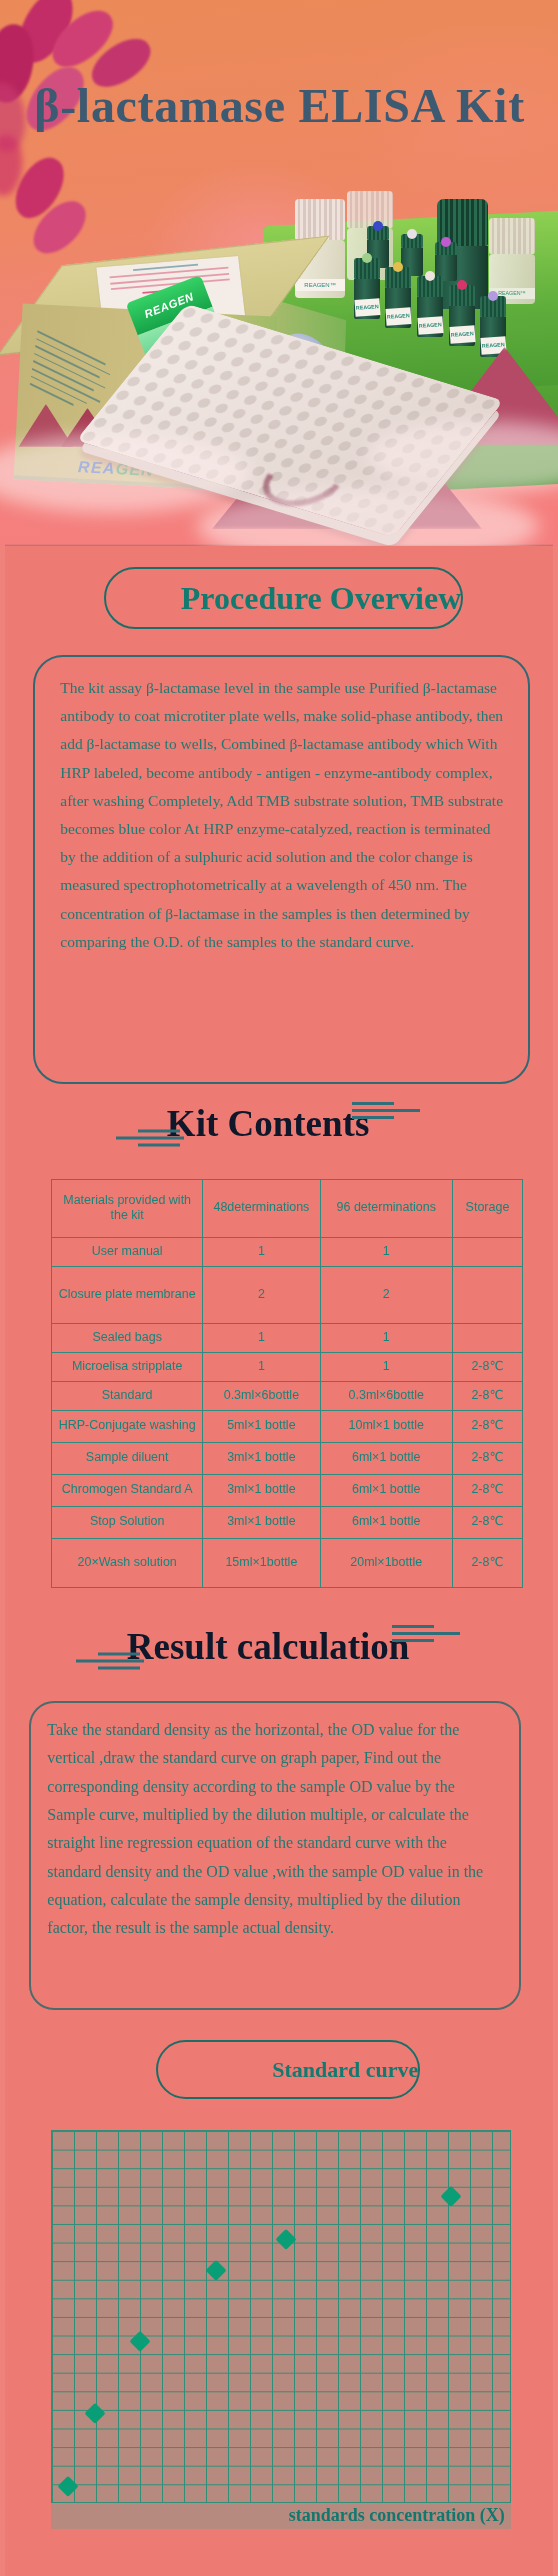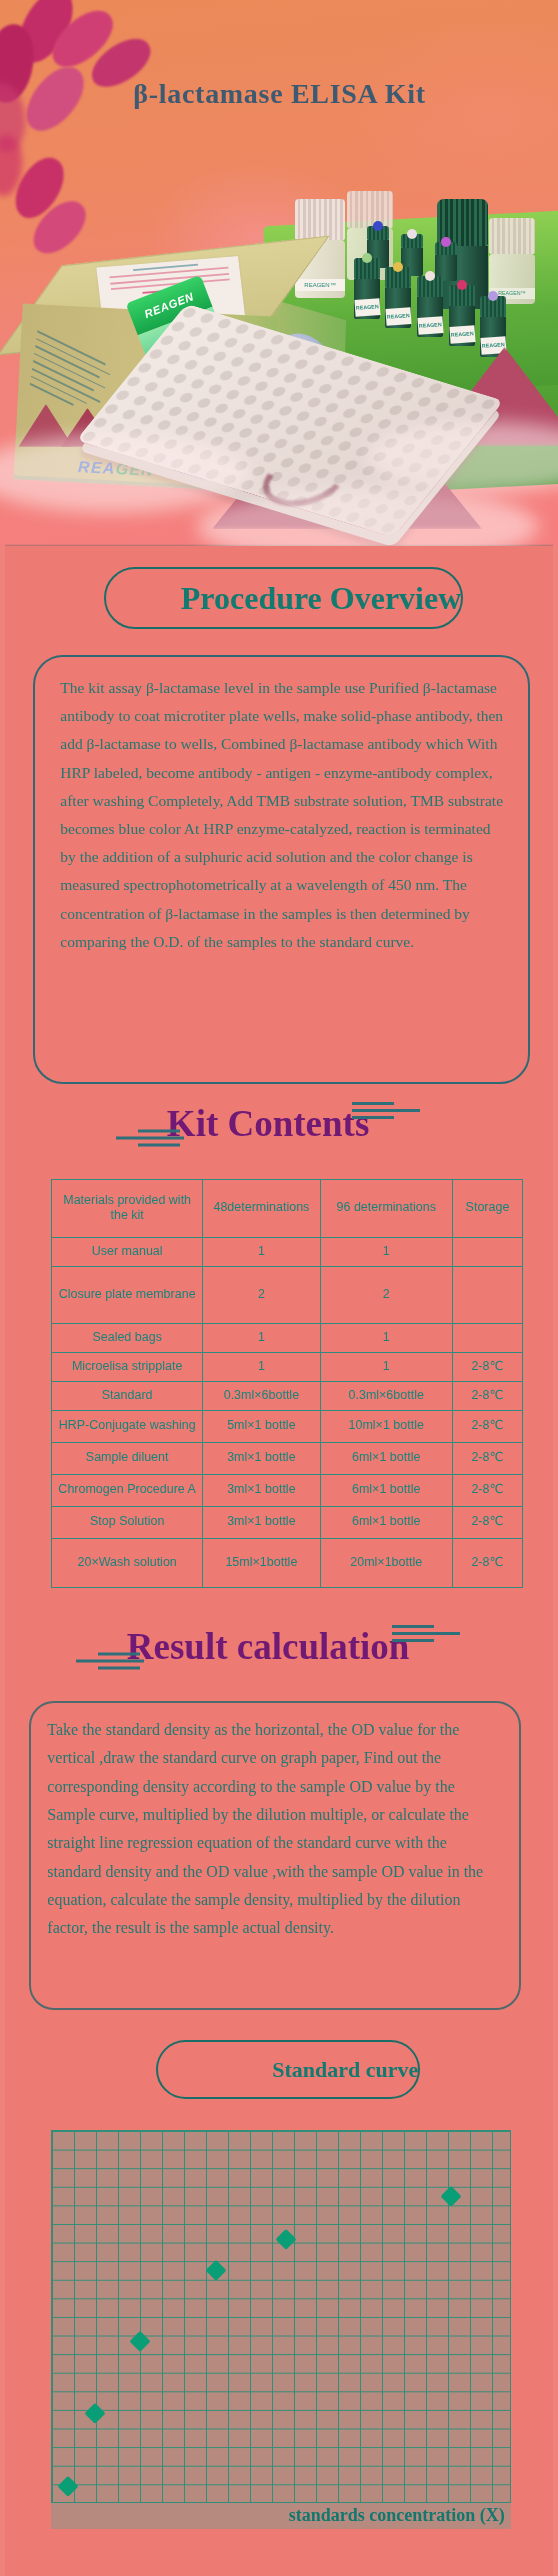--- a/index.html
+++ b/index.html
@@ -5,21 +5,21 @@
   html,body{margin:0;padding:0;background:#f0827c;}
   .page{position:relative;width:559px;height:2576px;overflow:hidden;background:#f0827c;
         font-family:"Liberation Serif","DejaVu Serif",serif;}
   
   .hero{position:absolute;left:0;top:0;width:559px;height:546px;overflow:hidden;
     background:
       radial-gradient(158px 112px at 46% 44%, rgba(247,150,158,.55), transparent 70%),
       radial-gradient(210px 145px at 88% 22%, rgba(245,140,118,.45), transparent 70%),
       linear-gradient(175deg,#eb8a58 0%,#ee8764 38%,#f1837b 62%,#f67e7e 100%);}
   .hero-title{position:absolute;left:0;top:78px;width:100%;text-align:center;
-      font-size:28px;font-weight:bold;color:#3c5a72;letter-spacing:0.7px;}
+      font-size:48px;font-weight:bold;color:#3c5a72;letter-spacing:0.7px;}
   .leaf{position:absolute;border-radius:50% 48% 52% 50%;filter:blur(0.8px);}
   .leaf.soft{filter:blur(3.3px);opacity:.65;}
   
   .tray{position:absolute;left:268px;top:218px;width:309px;height:197px;border-radius:5.3px;
       transform:rotate(-3deg);background:linear-gradient(180deg,#8ed052 0%,#5fae3c 48%,#47962f 100%);z-index:2;}
   .tray-front{position:absolute;left:266px;top:392px;width:316px;height:99px;
       transform:rotate(-3deg) skewX(-7deg);background:linear-gradient(#55a335,#3f8c2a);z-index:2;}
   
   .box-top{position:absolute;left:41px;top:250px;width:245px;height:91px;z-index:3;
       transform:skewX(-40deg) rotate(-7deg);background:linear-gradient(#dcd297,#cdc386);box-shadow:inset 0 0 0 1.3px rgba(120,110,60,.25);}
@@ -81,21 +81,21 @@
   .pill{position:absolute;border:2.6px solid #1b6e68;border-radius:46px;display:flex;align-items:center;
       justify-content:flex-end;color:#117a71;font-weight:bold;}
   .pill-procedure{left:99px;top:21px;width:355px;height:58px;font-size:32px;}
   .pill-standard{left:151px;top:1494px;width:260px;height:55px;font-size:22px;}
   .round-box{position:absolute;border-radius:30px;color:#207972;}
   .box-overview{left:28px;top:109px;width:443px;height:391px;border:2.6px solid #2f6a74;
       padding:17px 25px;font-size:15.5px;line-height:1.82;}
   .box-result{left:24px;top:1155px;width:456px;height:279px;border:2.6px solid #4f6a6d;border-radius:25px;
       padding:13px 16px;font-size:16px;line-height:1.77;}
   .big-heading{position:absolute;width:100%;display:flex;align-items:center;justify-content:center;
-      color:#701a75;font-weight:bold;font-size:37px;}
+      color:#0f172a;font-weight:bold;font-size:37px;}
   .hd-kit{top:556px;} .hd-result{top:1079px;}
   .deco{display:flex;flex-direction:column;gap:4.6px;}
   .deco span{display:block;height:2.6px;background:#2e6f7a;}
   .deco-left{transform:translate(17px,14.5px);} .deco-right{transform:translate(-17px,-13px);}
   
   table.kit{position:absolute;left:46px;top:633px;width:472px;border-collapse:collapse;
       font-family:"Liberation Sans","DejaVu Sans",sans-serif;color:#17847b;font-size:12.5px;}
   table.kit th,table.kit td{border:1.3px solid #2e8b80;text-align:center;vertical-align:middle;
       padding:1.3px 4px;line-height:1.25;font-weight:normal;}
   table.kit thead th{height:54px;}
@@ -325,21 +325,21 @@
             <td>10ml×1 bottle</td>
             <td>2-8℃</td>
           </tr>
           <tr style="height: 32px;">
             <td>Sample diluent</td>
             <td>3ml×1 bottle</td>
             <td>6ml×1 bottle</td>
             <td>2-8℃</td>
           </tr>
           <tr style="height: 32px;">
-            <td>Chromogen Procedure A</td>
+            <td>Chromogen Standard A</td>
             <td>3ml×1 bottle</td>
             <td>6ml×1 bottle</td>
             <td>2-8℃</td>
           </tr>
           <tr style="height: 32px;">
             <td>Stop Solution</td>
             <td>3ml×1 bottle</td>
             <td>6ml×1 bottle</td>
             <td>2-8℃</td>
           </tr>

